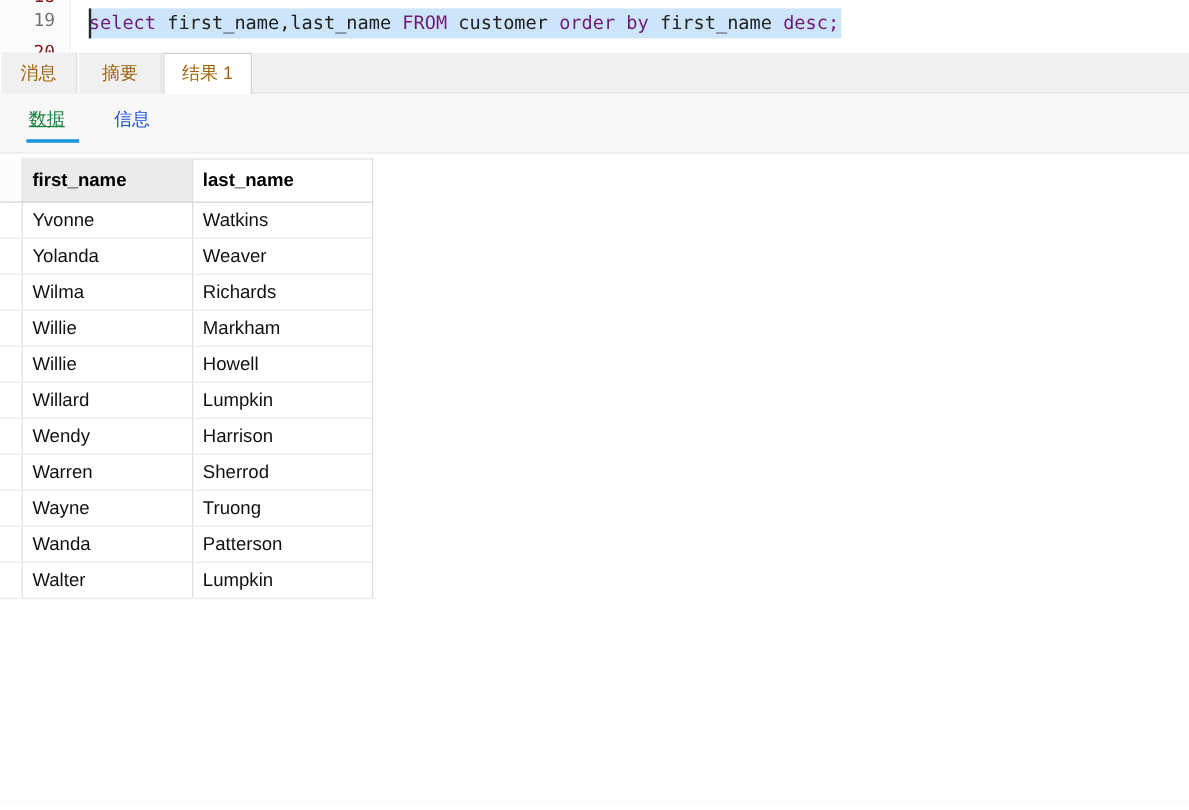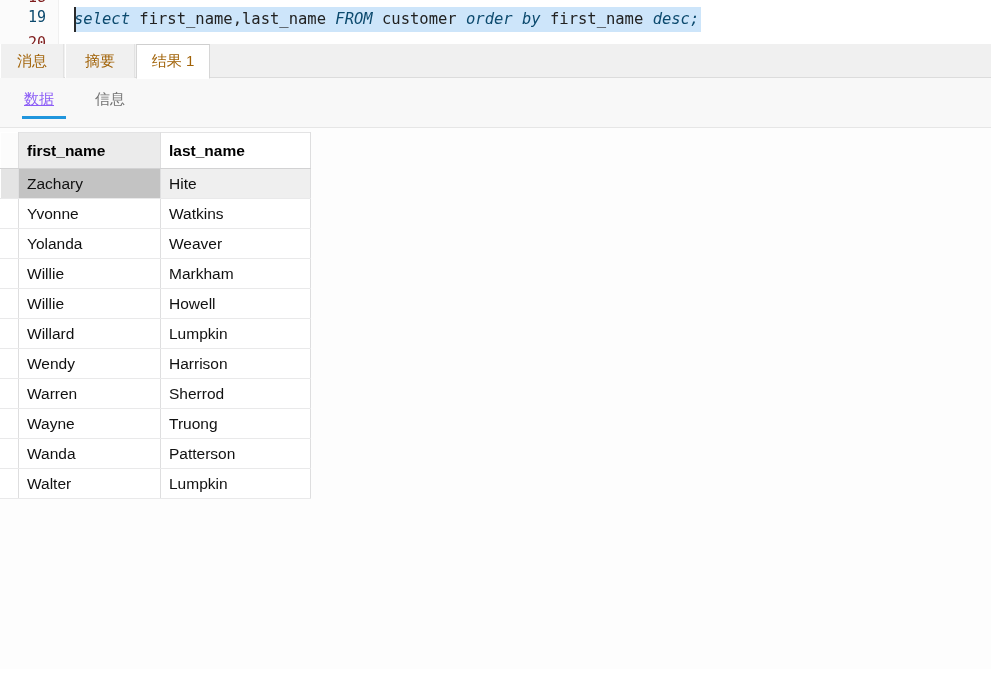--- a/index.html
+++ b/index.html
@@ -33,37 +33,37 @@
   .lnum {
     position: absolute;
     right: 12px;
     width: 40px;
     text-align: right;
     font-family: "DejaVu Sans Mono", monospace;
     font-size: 15px;
     color: #7f1d1d;
   }
   .lnum.n18 { top: -12px; }
-  .lnum.n19 { top: 8px; color: #0c4a6e; }
+  .lnum.n19 { top: 8px; color: #737373; }
   .lnum.n20 { top: 34px; }
 
   .codeline {
     position: absolute;
     left: 74px;
     top: 7px;
     height: 25px;
     line-height: 25px;
     white-space: pre;
     font-family: "DejaVu Sans Mono", monospace;
     font-size: 15.5px;
     color: #222222;
     background: #cde5fa;
     padding-right: 2px;
   }
-  .codeline .kw { color: #0c4a6e; font-style: italic; }
+  .codeline .kw { color: #701a75; }
   .caret {
     position: absolute;
     left: 74px;
     top: 7px;
     width: 2px;
     height: 25px;
     background: #2a2a2a;
   }
 
   
@@ -105,22 +105,22 @@
     background: #f8f8f8;
     border-bottom: 1px solid #e6e6e6;
     box-sizing: border-box;
   }
   .subtab {
     position: absolute;
     top: 12px;
     font-size: 15px;
     cursor: default;
   }
-  .subtab.active { color: #8b5cf6; text-decoration: underline; }
-  .subtab.inactive { color: #737373; }
+  .subtab.active { color: #15803d; text-decoration: underline; }
+  .subtab.inactive { color: #1d4ed8; }
   .subunderline {
     position: absolute;
     height: 3px;
     background: #2196dd;
     top: 38px;
   }
 
   
   .gridarea {
     position: relative;
@@ -213,34 +213,34 @@
         <col class="c-ln">
     </colgroup>
     <thead>
       <tr>
         <th class="rowhdr"></th>
         <th class="colsel">first_name</th>
         <th>last_name</th>
       </tr>
     </thead>
     <tbody id="gridbody">
-        <tr class="selected">
-          <td class="rowhdr"></td>
-          <td class="cell-sel">Zachary</td>
-          <td class="cell-row">Hite</td>
-        </tr>
         <tr>
           <td class="rowhdr"></td>
           <td class="">Yvonne</td>
           <td class="">Watkins</td>
         </tr>
         <tr>
           <td class="rowhdr"></td>
           <td class="">Yolanda</td>
           <td class="">Weaver</td>
+        </tr>
+        <tr>
+          <td class="rowhdr"></td>
+          <td class="">Wilma</td>
+          <td class="">Richards</td>
         </tr>
         <tr>
           <td class="rowhdr"></td>
           <td class="">Willie</td>
           <td class="">Markham</td>
         </tr>
         <tr>
           <td class="rowhdr"></td>
           <td class="">Willie</td>
           <td class="">Howell</td>

